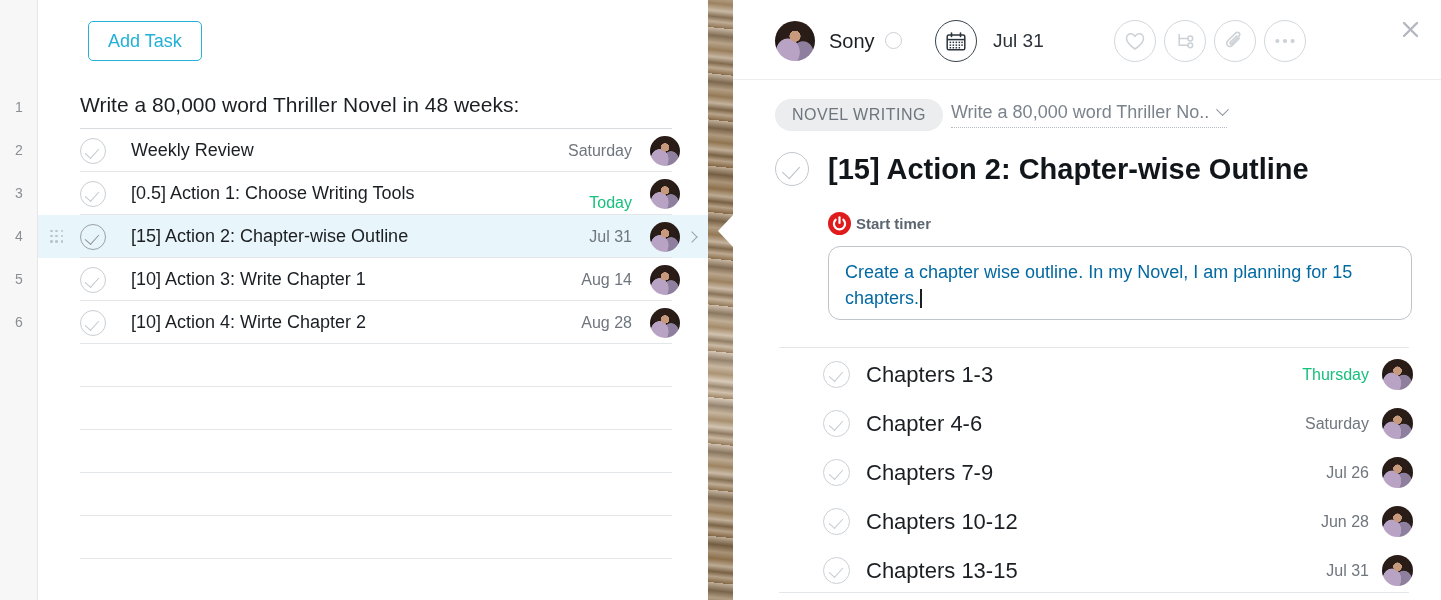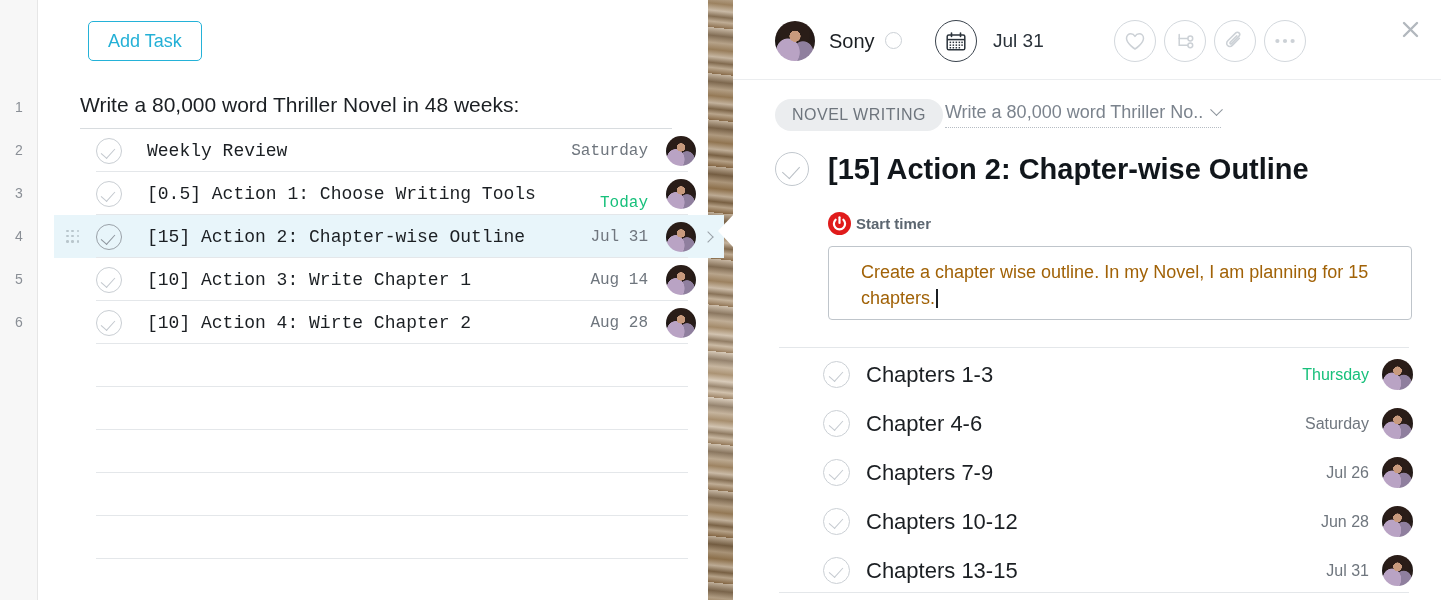--- a/index.html
+++ b/index.html
@@ -66,22 +66,22 @@
     border-right: 1.6px solid #8d949c; border-bottom: 1.6px solid #8d949c;
     transform: rotate(45deg) translate(-2px,-2px); }
 
   .list-title {
     position: absolute; left: 42px; top: 93px; width: 592px;
     font-size: 21px; color: #1b1f23; white-space: nowrap;
     border-bottom: 1px solid #d8dcdf; padding-bottom: 11px;
   }
 
   .task-row {
-    position: absolute; left: 16px; width: 670px; height: 43px;
-    display: flex; align-items: center; cursor: pointer; font-family: Liberation Mono, monospace;
+    position: absolute; left: 0; width: 670px; height: 43px;
+    display: flex; align-items: center; cursor: pointer;
   }
   .task-row.selected { background: #e8f5fa; }
   .task-row .sep {
     position: absolute; left: 42px; right: 36px; bottom: 0; height: 1px; background: #e4e7ea;
   }
   .drag-dots {
     position: absolute; left: 12px; width: 14px; height: 14px; cursor: grab;
     display: grid; grid-template-columns: repeat(3,1fr); grid-template-rows: repeat(3,1fr); gap: 2px;
   }
   .drag-dots i { width: 2.5px; height: 2.5px; background: #b9c6cc; border-radius: 50%; }
@@ -162,21 +162,21 @@
     position: absolute; top: 20px; width: 42px; height: 42px;
     border: 1.4px solid #d3d8dd; border-radius: 50%;
     display: flex; align-items: center; justify-content: center; cursor: pointer;
   }
   .close-btn {
     position: absolute; right: 16px; top: 14px; width: 30px; height: 30px; cursor: pointer;
     display: flex; align-items: center; justify-content: center;
     color: #aeb4ba; font-size: 25px; line-height: 1;
   }
 
-  .crumbs { position: absolute; left: 42px; top: 99px; display: flex; align-items: center; gap: 2px; }
+  .crumbs { position: absolute; left: 42px; top: 99px; display: flex; align-items: center; gap: 8px; }
   .tag-pill {
     background: #ebedef; color: #6e757d; font-size: 16px; letter-spacing: .5px;
     padding: 7px 17px; border-radius: 16px; cursor: pointer;
   }
   .proj-select {
     font-size: 18px; color: #7b838d; cursor: pointer;
     border-bottom: 1px dotted #b6bcc3; padding-bottom: 4px;
     display: flex; align-items: center; gap: 9px;
   }
 
@@ -193,22 +193,22 @@
   .head-title { font-size: 29px; font-weight: 700; color: #11161b; white-space: nowrap; }
 
   .timer-row { position: absolute; left: 95px; top: 212px; display: flex; align-items: center; gap: 5px; cursor: pointer; }
   .power-btn {
     position: relative; width: 23px; height: 23px; border-radius: 50%; background: #e01b1b; flex: none;
   }
   .timer-label { font-size: 15px; font-weight: 700; color: #5c6670; }
 
   .notes-box {
     position: absolute; left: 95px; top: 246px; width: 584px; height: 74px;
-    border: 1px solid #bfc5cb; border-radius: 4px; background: #fff;
-    padding: 12px 32px; font-size: 18px; color: #a16207; line-height: 1.45;
+    border: 1px solid #bfc5cb; border-radius: 12px; background: #fff;
+    padding: 12px 16px; font-size: 18px; color: #0369a1; line-height: 1.45;
     cursor: text;
   }
   .caret { display: inline-block; width: 1.5px; height: 19px; background: #1b1f23;
     vertical-align: -4px; margin-left: 1px; }
 
   .sub-sep { position: absolute; left: 46px; top: 347px; width: 630px; height: 1px; background: #e4e7ea; }
   .sub-row {
     position: absolute; left: 0; width: 708px; height: 49px;
     display: flex; align-items: center; cursor: pointer;
   }

